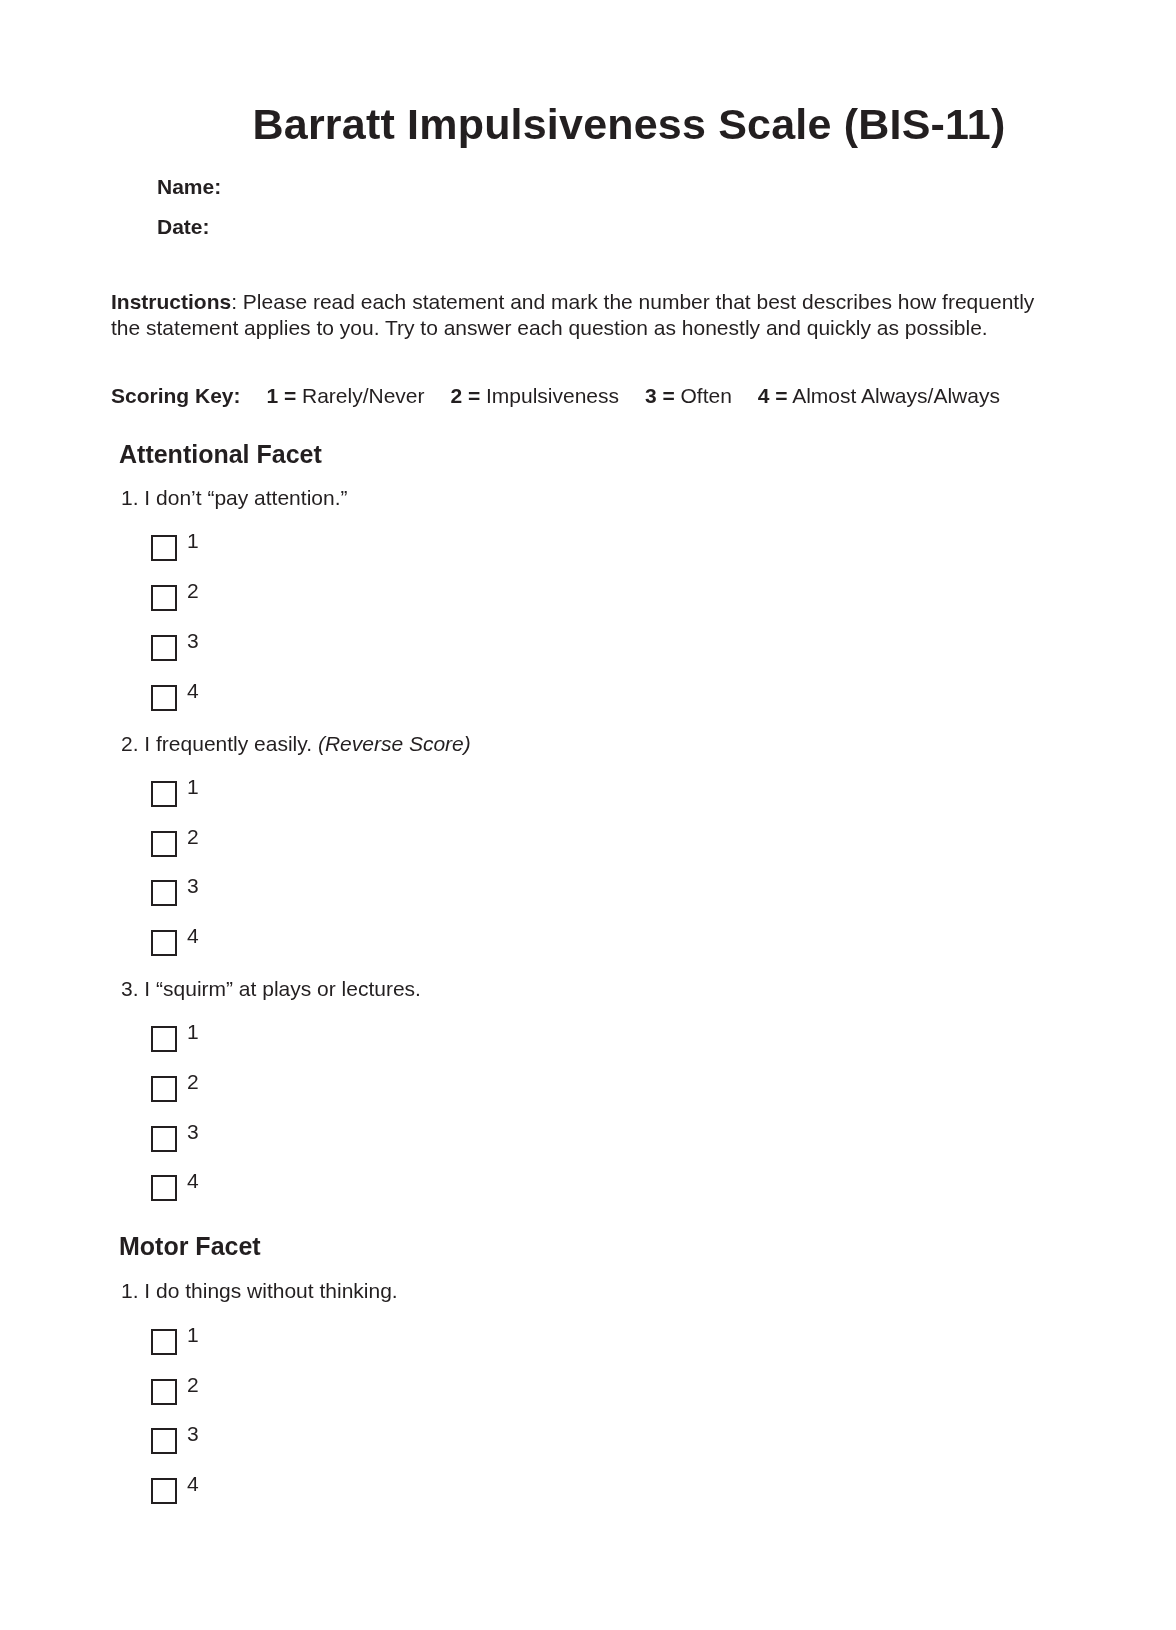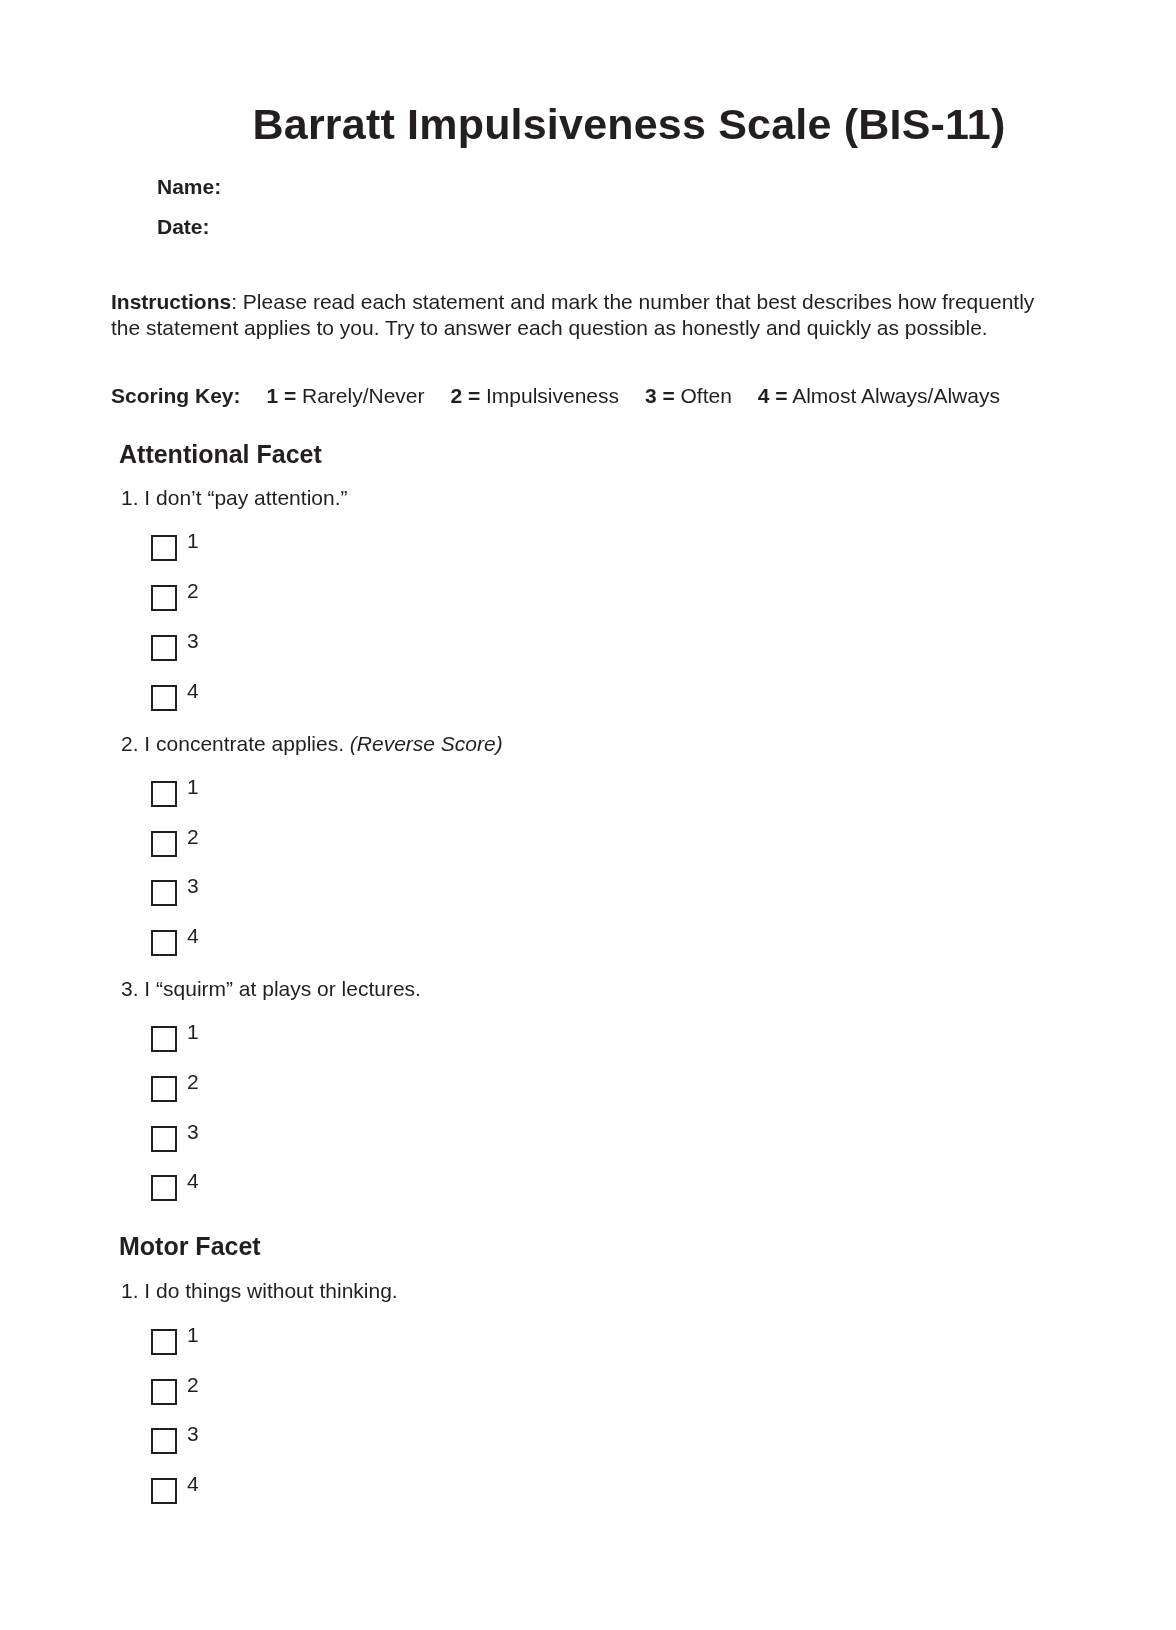--- a/index.html
+++ b/index.html
@@ -64,21 +64,21 @@
   </div>
 <div class="option" style="top:635px;">
     <span class="checkbox"></span>
     <span class="option-label">3</span>
   </div>
 <div class="option" style="top:685px;">
     <span class="checkbox"></span>
     <span class="option-label">4</span>
   </div>
 
-<div class="question" style="top:732px;"><span>2.</span> <span>I concentrate applies.</span> <i>(Reverse Score)</i></div>
+<div class="question" style="top:732px;"><span>2.</span> <span>I frequently easily.</span> <i>(Reverse Score)</i></div>
 <div class="option" style="top:781px;">
     <span class="checkbox"></span>
     <span class="option-label">1</span>
   </div>
 <div class="option" style="top:831px;">
     <span class="checkbox"></span>
     <span class="option-label">2</span>
   </div>
 <div class="option" style="top:880px;">
     <span class="checkbox"></span>

